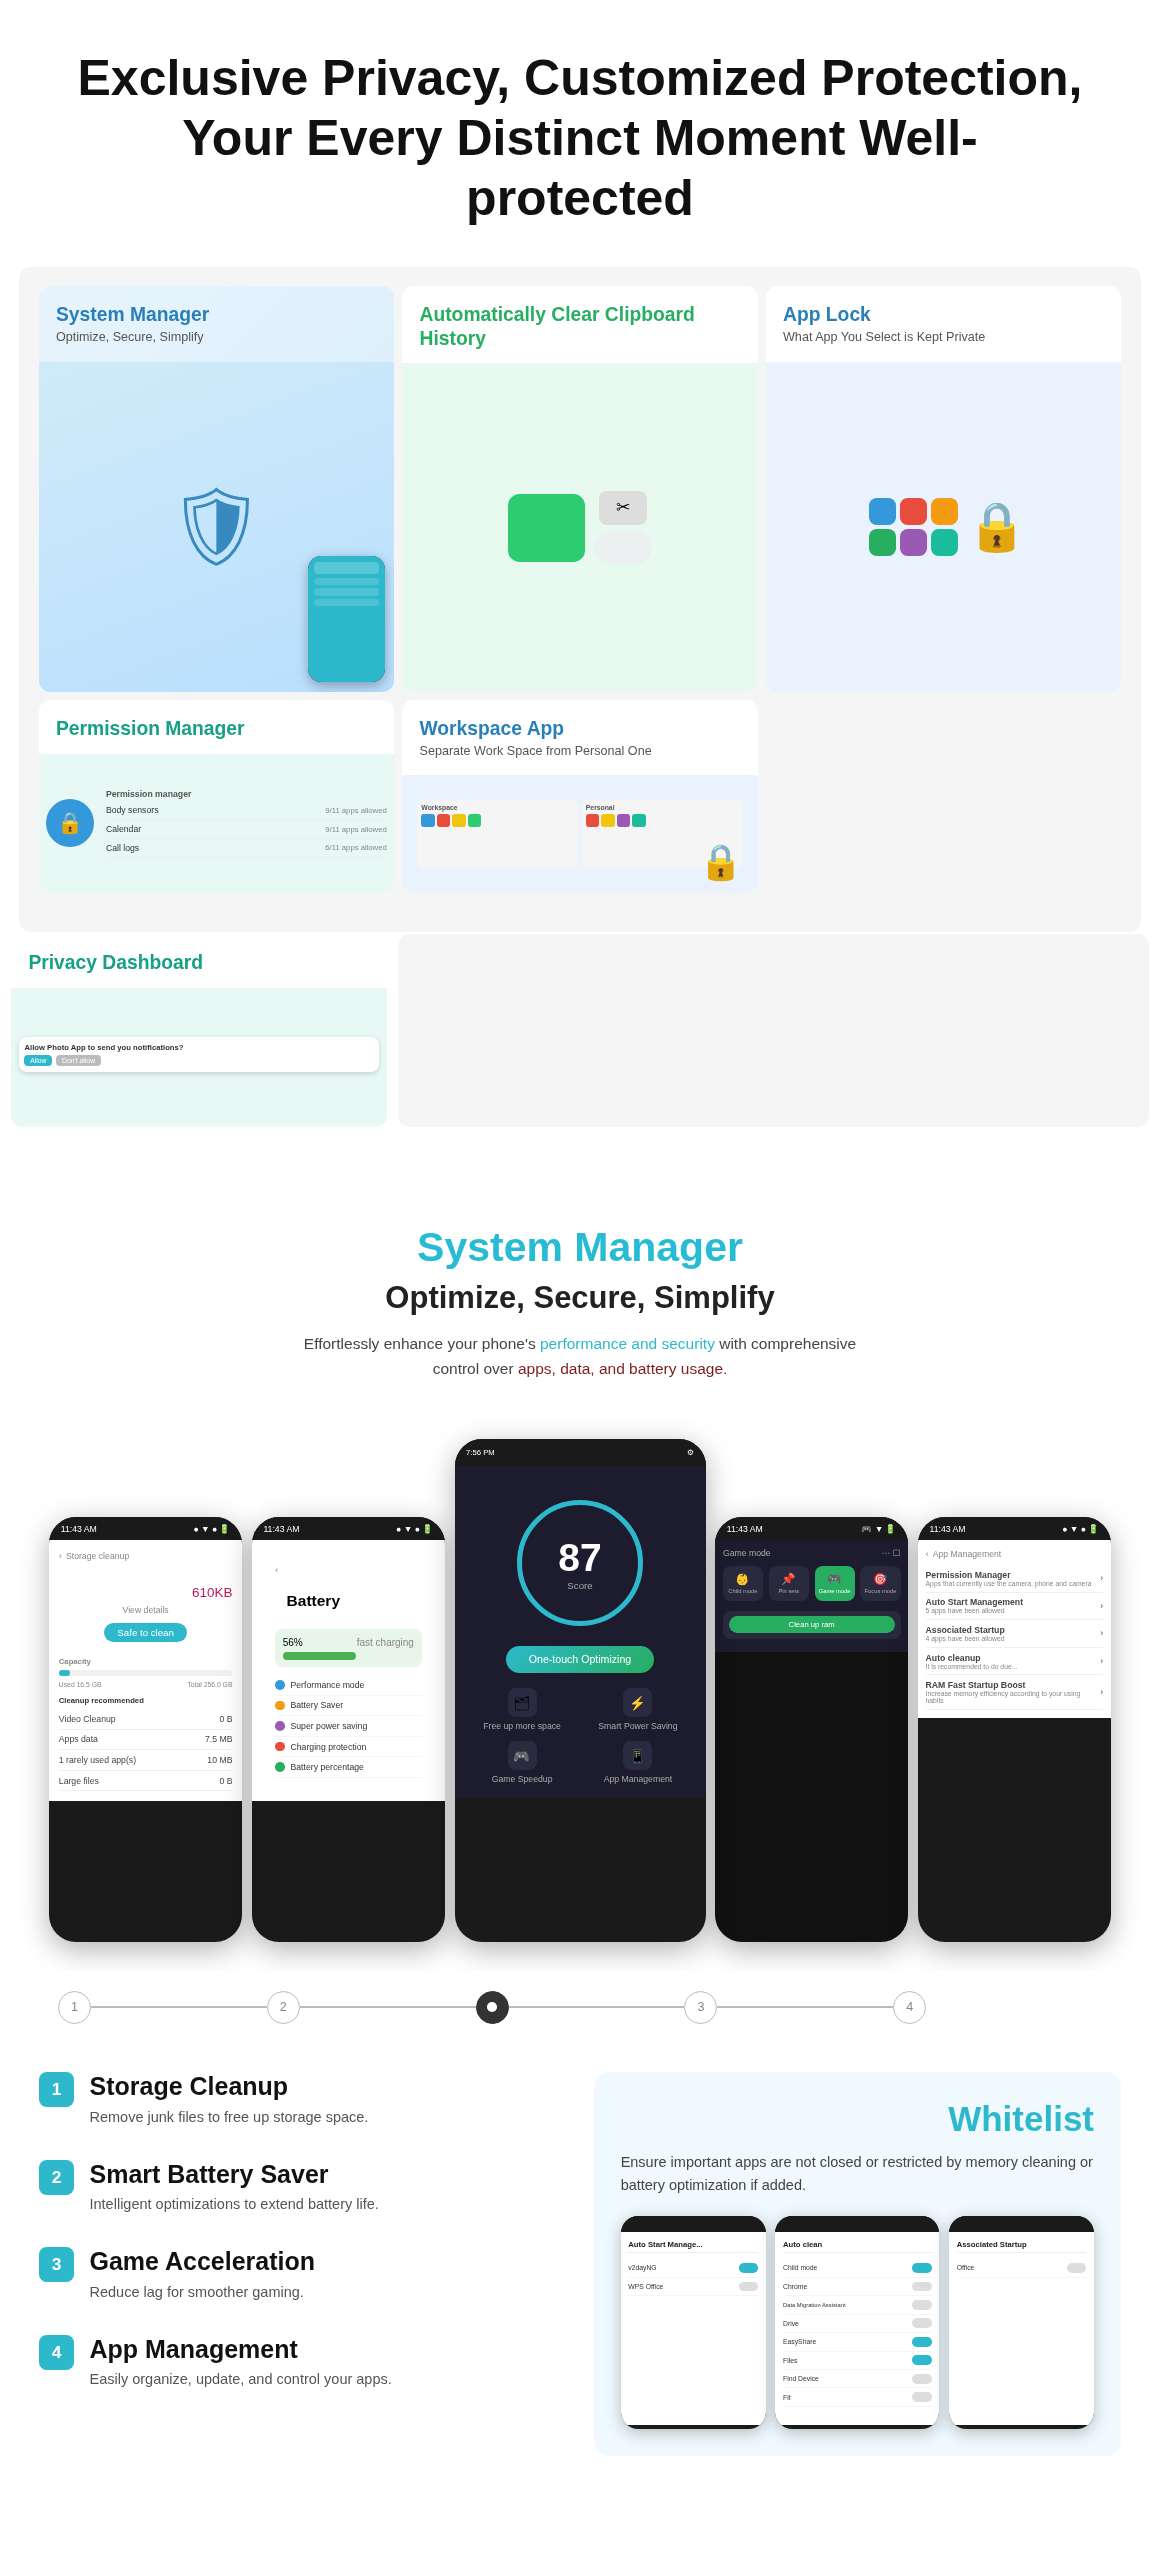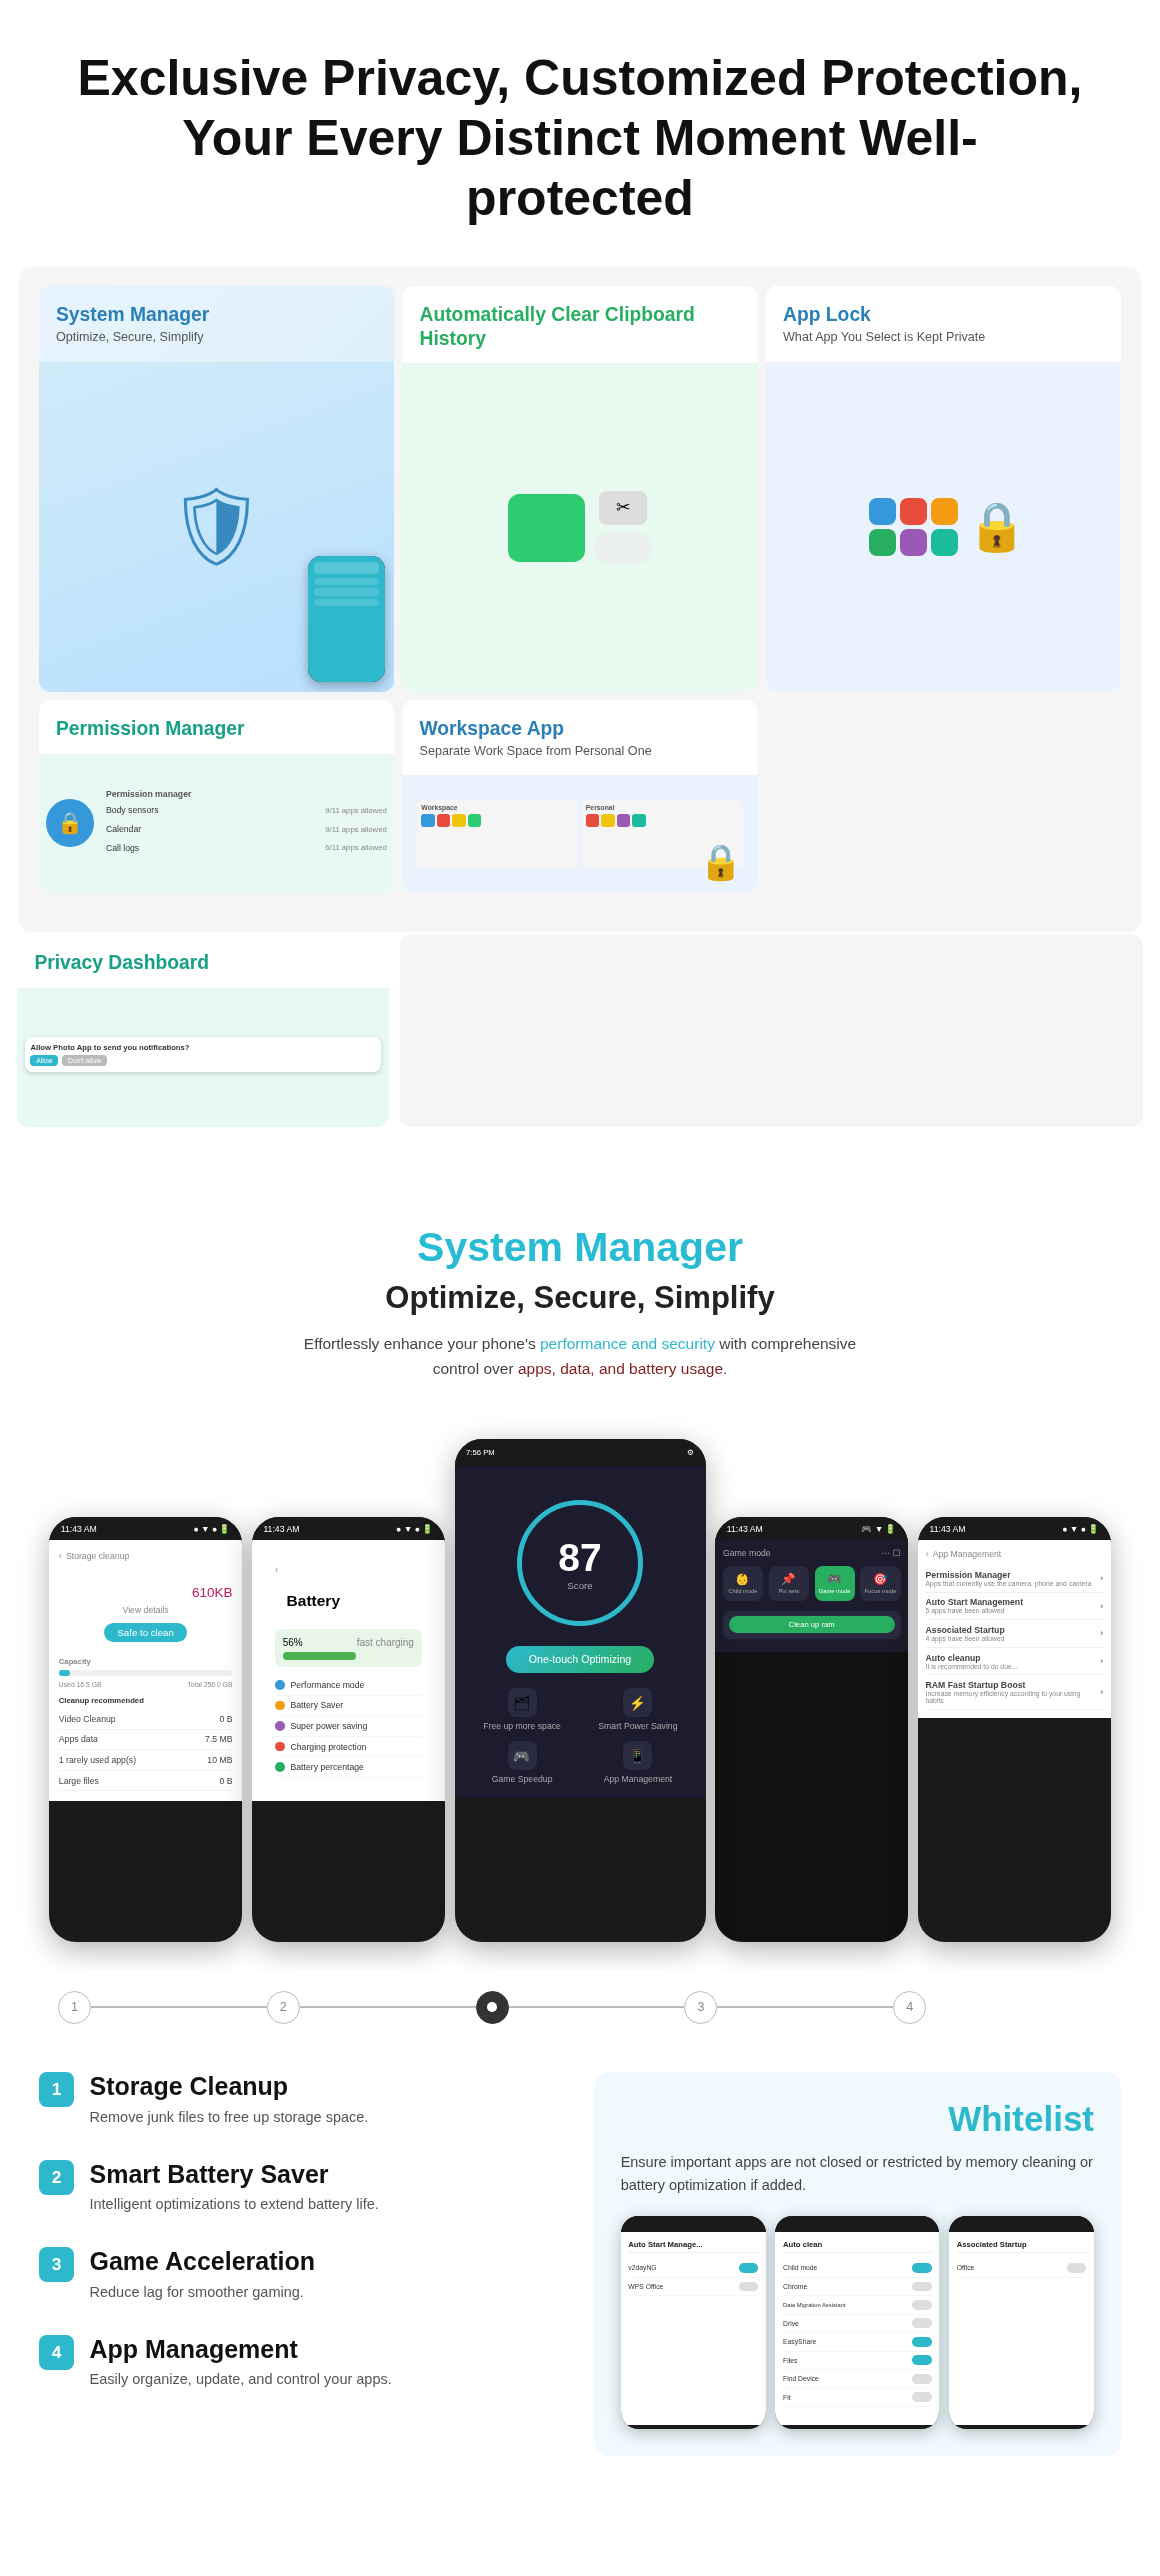--- a/index.html
+++ b/index.html
@@ -716,21 +716,21 @@
             <div class="ws-icon" style="background:#1abc9c;"></div>
           </div>
         </div>
       </div>
       <div style="position: absolute; right: 14.5px; bottom: 9.7px; font-size: 35px; color: #2980b9;">🔒</div>
     </div>
   </div>
 
 </div>
 
-<div style="margin: -7.7px 17px 39px; display: grid; grid-template-columns: 1fr 2fr; gap: 11px;">
+<div style="margin: -7.7px 11px 39px; display: grid; grid-template-columns: 1fr 2fr; gap: 11px;">
   <div class="feature-card" style="min-height: 193px;">
     <div class="feature-card-content">
       <h3 class="card-teal">Privacy Dashboard</h3>
     </div>
     <div class="card-img-area" style="background: #e8f8f5; padding: 7.7px;">
 
       <div class="privacy-notification" style="width: 100%;">
         <div style="font-size: 7.7px; font-weight: 700; margin-bottom: 2.9px;">Allow Photo App to send you notifications?</div>
         <div class="notification-btns">
           <div class="notif-btn">Allow</div>

